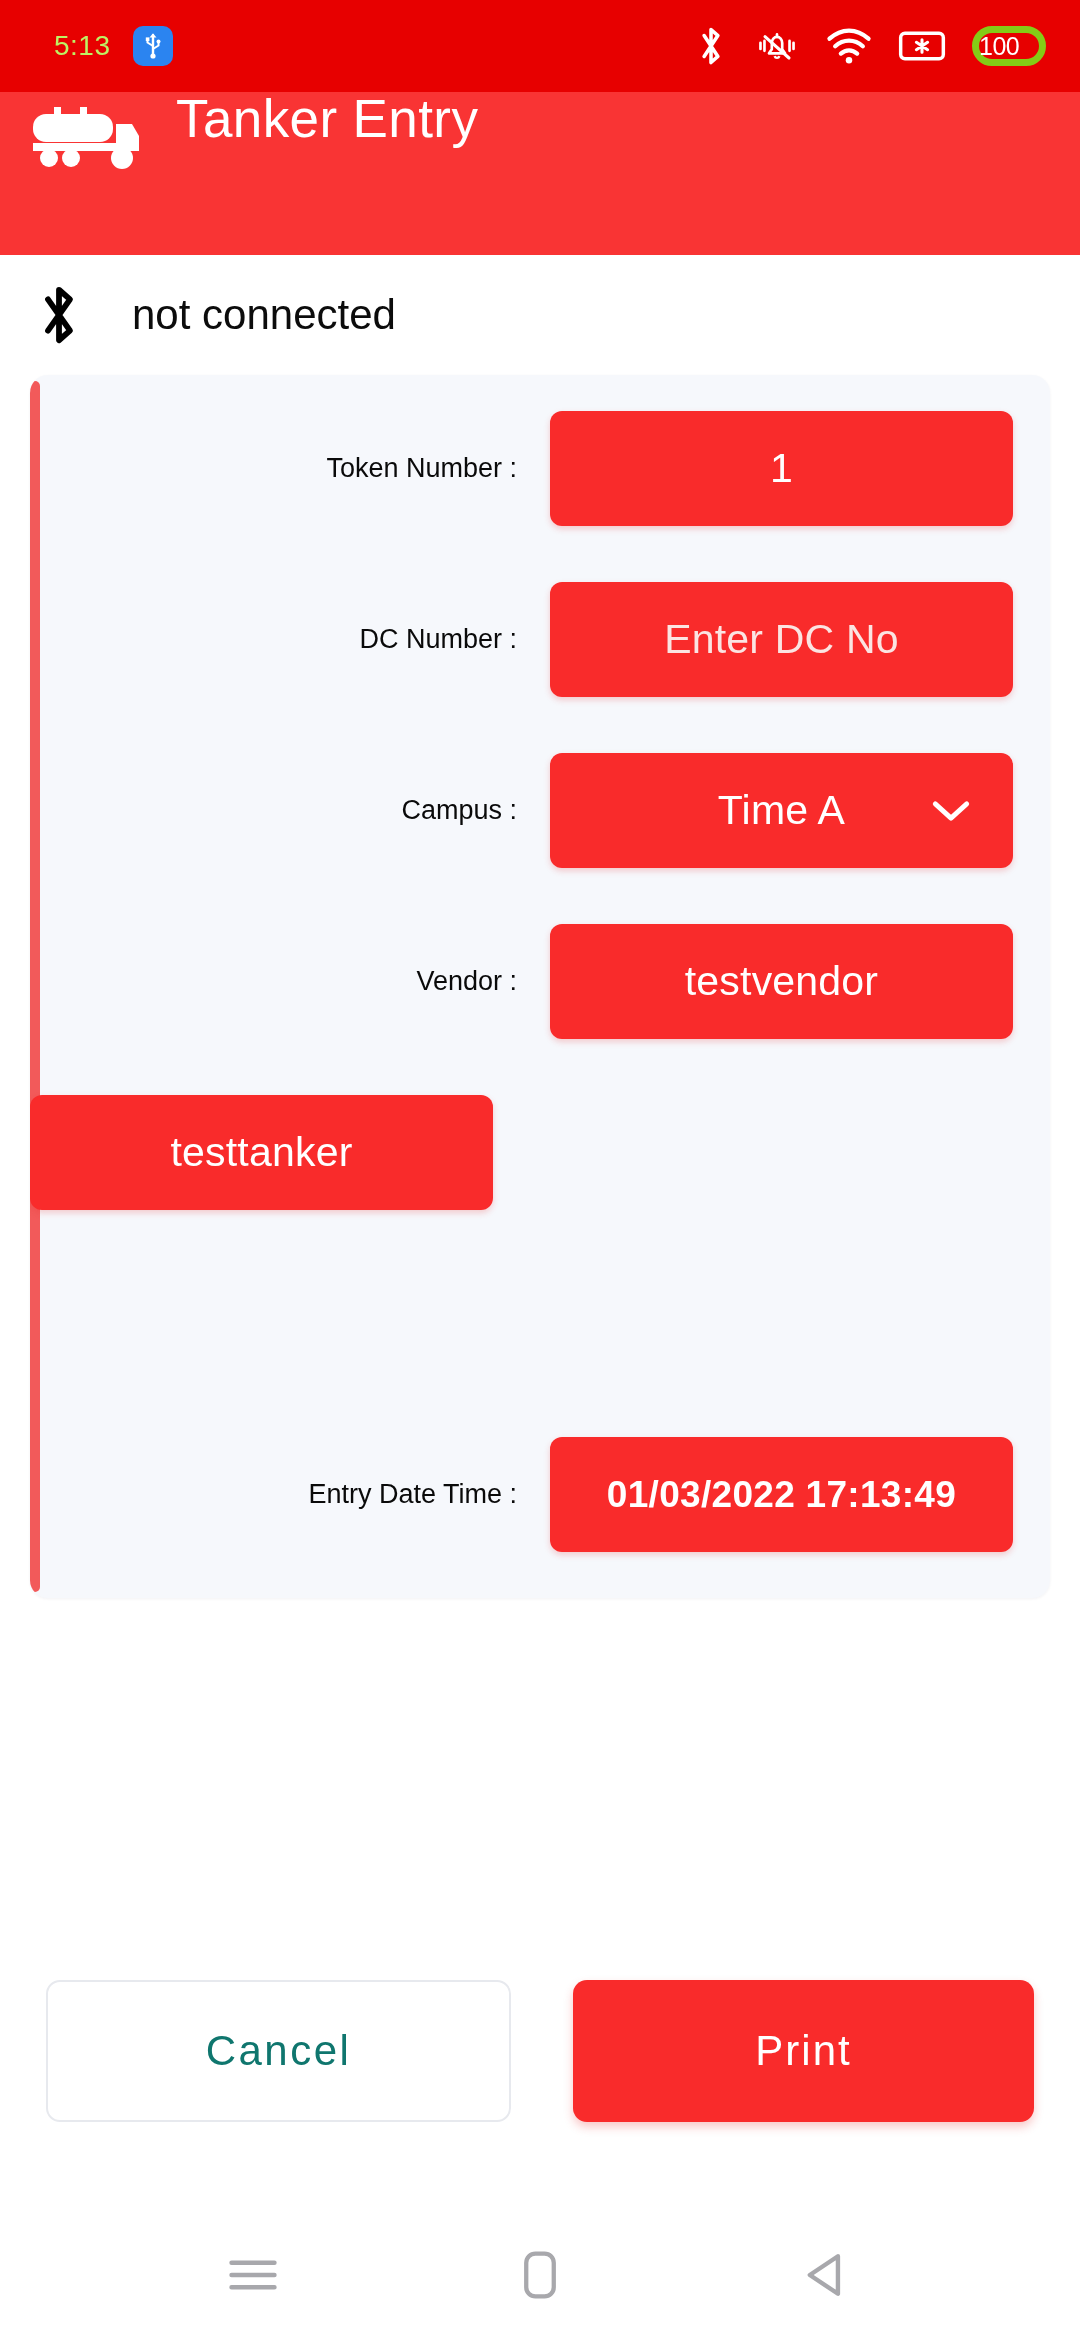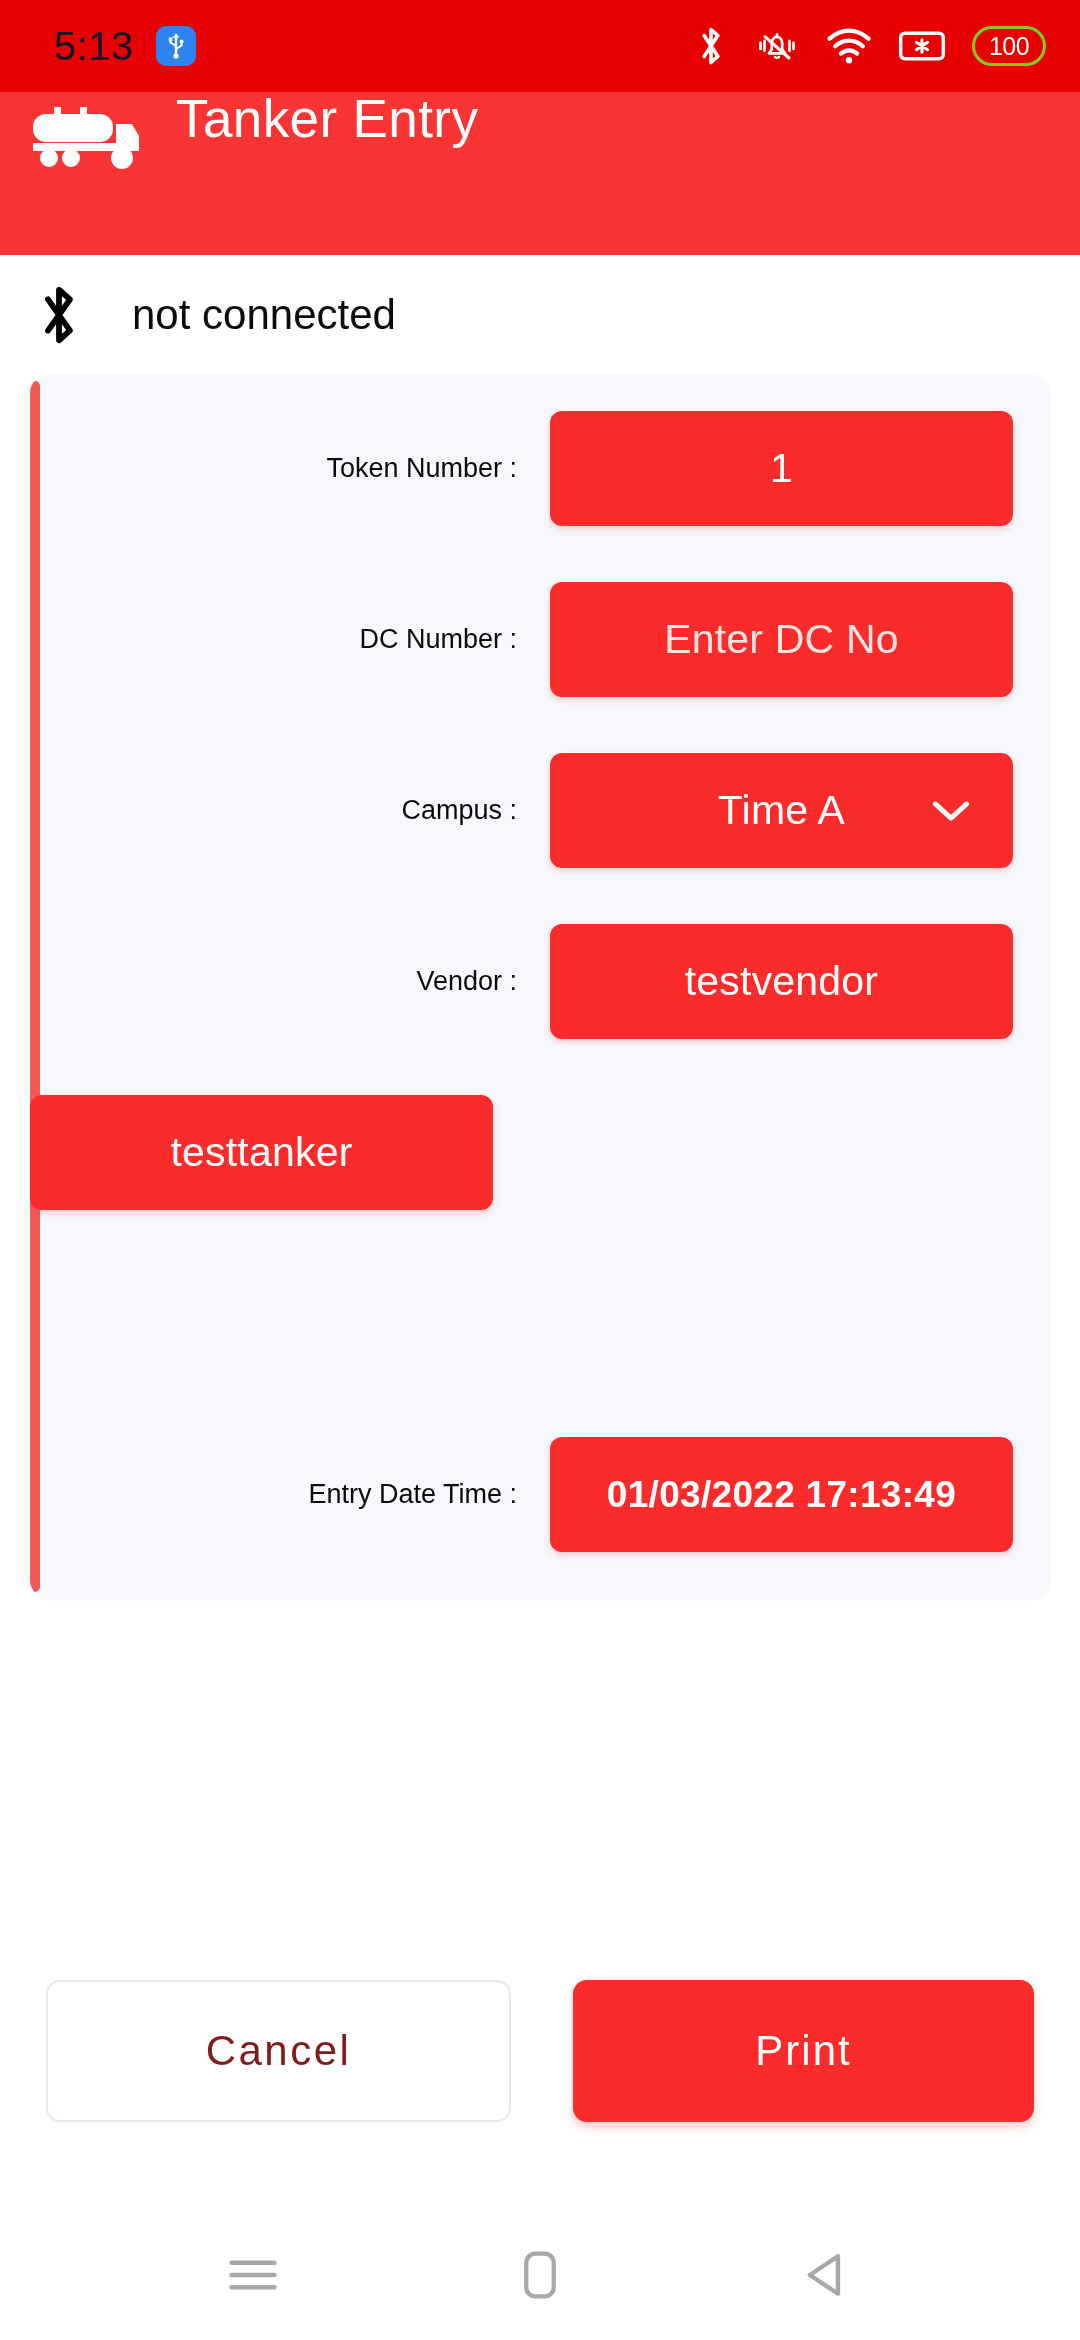--- a/index.html
+++ b/index.html
@@ -29,22 +29,22 @@
     align-items: center;
     padding: 0 34px 0 54px;
     flex: 0 0 auto;
   }
   .status-left {
     display: flex;
     align-items: center;
     gap: 22px;
   }
   .status-time {
-    color: #0f172a;
-    font-size: 40px;
+    color: #bef264;
+    font-size: 28px;
     font-weight: 400;
     letter-spacing: 0.5px;
     line-height: 1;
   }
   .usb-badge {
     width: 40px;
     height: 40px;
     border-radius: 10px;
     background: #2b84f0;
     display: flex;
@@ -59,25 +59,24 @@
   }
   .sb-icon {
     display: flex;
     align-items: center;
     justify-content: center;
   }
   .battery-pill {
     position: relative;
     width: 74px;
     height: 40px;
-    border: 3px solid #84cc16;
+    border: 7px solid #84cc16;
     border-radius: 20px;
     display: flex;
     align-items: center;
-    justify-content: center;
   }
   .battery-pill span {
     color: #ffffff;
     font-size: 25px;
     font-weight: 500;
     line-height: 1;
     letter-spacing: -0.5px;
   }
 
   
@@ -222,21 +221,21 @@
     font-size: 42px;
     font-weight: 500;
     letter-spacing: 2.5px;
     line-height: 1;
     cursor: pointer;
     border: none;
     font-family: "Liberation Sans", sans-serif;
   }
   .btn-cancel {
     background: #ffffff;
-    color: #7f1d1d;
+    color: #0f766e;
     border: 2px solid #e7e9ee;
   }
   .btn-print {
     background: #f92b2b;
     color: #ffffff;
     letter-spacing: 2px;
     box-shadow: 0 5px 10px rgba(230,40,40,0.25);
   }
 
   

